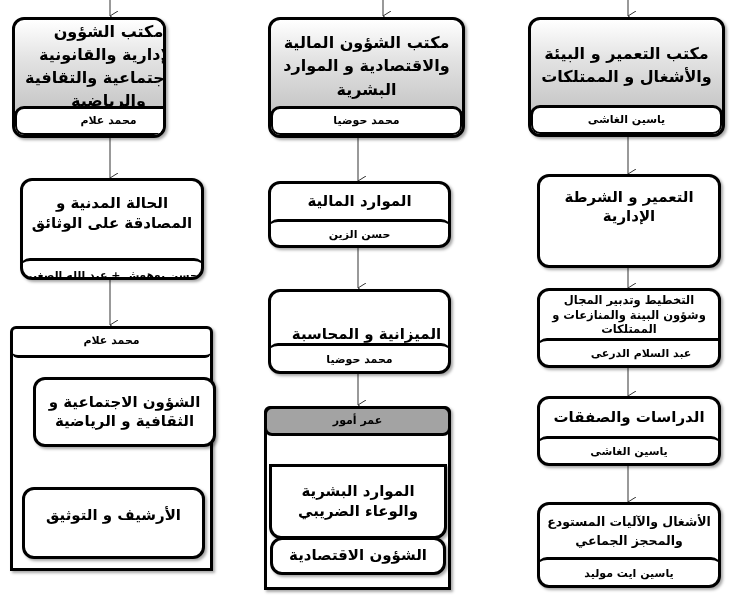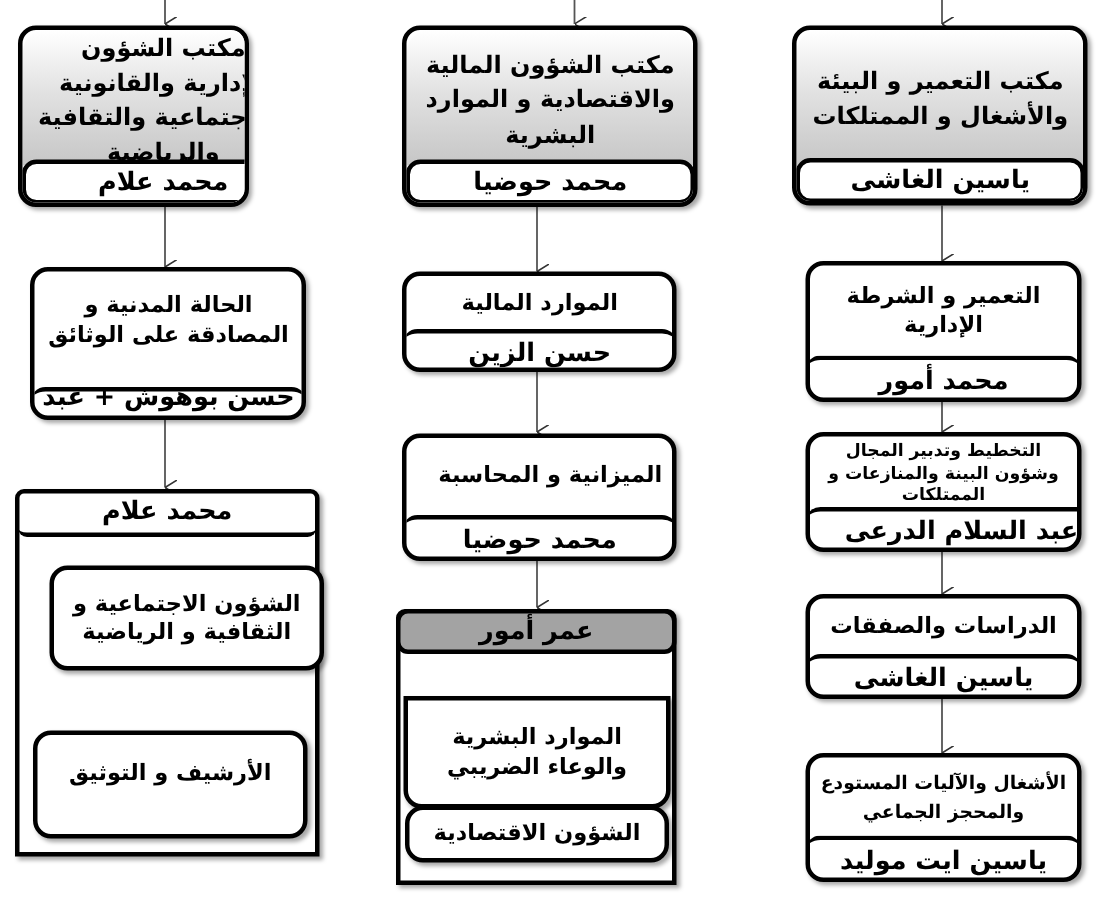--- a/index.html
+++ b/index.html
@@ -7,21 +7,21 @@
          font-family:"DejaVu Sans", "Liberation Sans", sans-serif; direction:rtl; }
   .abs { position:absolute; box-sizing:border-box; }
   .box { border:3px solid #000; border-radius:12px; background:#fff;
          box-shadow:2px 2px 3px rgba(0,0,0,0.35); }
   .head { background:linear-gradient(#ffffff, #e2e2e2 45%, #c6c6c6);
           border:2px solid #111; border-radius:14px 14px 0 0; }
   .t { display:flex; align-items:center; justify-content:center; text-align:center;
        font-weight:bold; color:#000; line-height:1.3; }
   .big { font-size:15px; }
   .huge { font-size:16px; line-height:1.45; }
-  .small { font-size:17px;text-align:center; }
+  .small { font-size:11px;text-align:center; }
   .frame { border:3px solid #000; background:#fff; box-shadow:2px 2px 3px rgba(0,0,0,0.35); }
 </style>
 </head>
 <body>
 
 <svg class="abs" style="left:0;top:0" width="733" height="600">
   <defs>
     <marker id="ah" markerWidth="10" markerHeight="8" refX="5" refY="8" orient="auto" markerUnits="userSpaceOnUse">
       <path d="M0,0 L5,8 L10,0" fill="none" stroke="#333" stroke-width="1"></path>
     </marker>
@@ -68,38 +68,37 @@
   <div class="abs head t huge" style="left:0;top:0;width:191px;height:90px;border:none;padding:2px 10px 0 10px;">مكتب الشؤون المالية والاقتصادية و الموارد البشرية</div>
   <div class="abs t small" style="left:-1px;top:86px;width:193px;height:30px;border:3px solid #000;border-radius:10px;background:#fff;">محمد حوضيا</div>
 </div>
 
 <div class="abs box" style="left:268px;top:181px;width:183px;height:67px;overflow:hidden;">
   <div class="abs t big" style="left:0;top:0;width:177px;height:35px;">الموارد المالية</div>
   <div class="abs t small" style="left:-3px;top:35px;width:183px;height:29px;border-top:3px solid #000;border-radius:10px;">حسن الزين</div>
 </div>
 
 <div class="abs box" style="left:268px;top:289px;width:183px;height:85px;overflow:hidden;">
-  <div class="abs t big" style="left:0;top:0;width:191px;height:50px;">الميزانية و المحاسبة</div>
+  <div class="abs t big" style="left:0;top:18px;width:191px;height:50px;">الميزانية و المحاسبة</div>
   <div class="abs t small" style="left:-3px;top:51px;width:183px;height:31px;border-top:3px solid #000;border-radius:10px;">محمد حوضيا</div>
 </div>
 
 <div class="abs frame" style="left:264px;top:406px;width:187px;height:184px;border-radius:6px 6px 0 0;">
   <div class="abs t small" style="left:-3px;top:-3px;width:187px;height:30px;border:3px solid #000;border-radius:8px;background:#a3a3a3;">عمر أمور</div>
   <div class="abs box t big" style="left:2px;top:24px;width:178px;height:75px;padding:0 8px;border-radius:0 0 12px 12px;margin-top:31px;">الموارد البشرية والوعاء الضريبي</div>
   <div class="abs box t big" style="left:3px;top:128px;width:176px;height:38px;">الشؤون الاقتصادية</div>
 </div>
 
 <div class="abs box" style="left:528px;top:17px;width:197px;height:120px;padding:0;overflow:hidden;">
   <div class="abs head t huge" style="left:0;top:0;width:191px;height:90px;border:none;padding:0 10px;">مكتب التعمير و البيئة والأشغال و الممتلكات</div>
   <div class="abs t small" style="left:-1px;top:85px;width:193px;height:30px;border:3px solid #000;border-radius:10px;background:#fff;">ياسين الغاشى</div>
 </div>
 
 <div class="abs box" style="left:537px;top:174px;width:184px;height:94px;overflow:hidden;">
   <div class="abs t big" style="left:0;top:0;width:178px;height:60px;padding:0 10px;">التعمير و الشرطة الإدارية</div>
-  <div class="abs t small" style="left:-3px;top:60px;width:184px;height:31px;border-top:3px solid #000;border-radius:10px;">محمد أمور</div>
 </div>
 
 <div class="abs box" style="left:537px;top:288px;width:184px;height:80px;overflow:hidden;">
   <div class="abs t" style="left:0;top:0;width:178px;height:48px;padding:0 8px;font-size:11.5px;">التخطيط وتدبير المجال وشؤون البينة والمنازعات و الممتلكات</div>
   <div class="abs t small" style="left:-3px;top:47px;width:208px;height:30px;border-top:3px solid #000;border-radius:10px;">عبد السلام الدرعى</div>
 </div>
 
 <div class="abs box" style="left:537px;top:396px;width:184px;height:70px;overflow:hidden;">
   <div class="abs t big" style="left:0;top:0;width:178px;height:38px;">الدراسات والصفقات</div>
   <div class="abs t small" style="left:-3px;top:37px;width:184px;height:30px;border-top:3px solid #000;border-radius:10px;">ياسين الغاشى</div>

